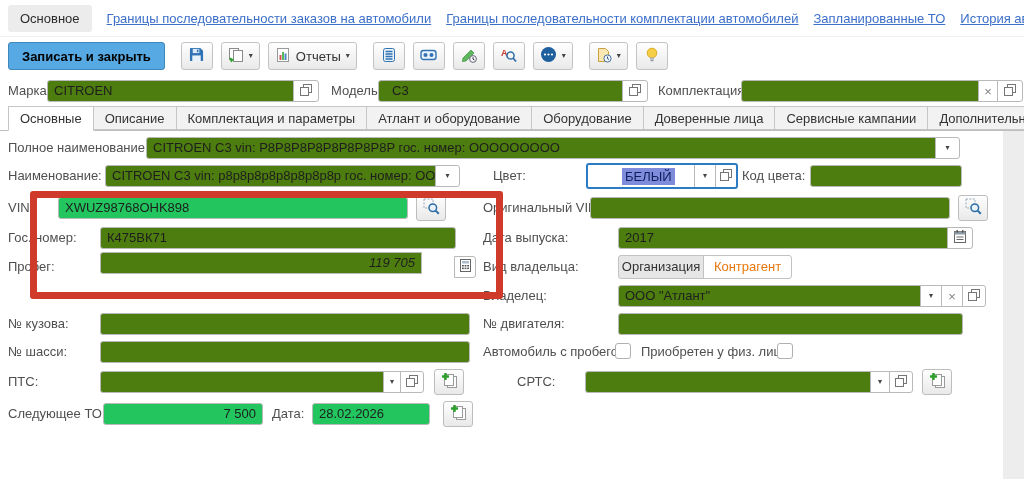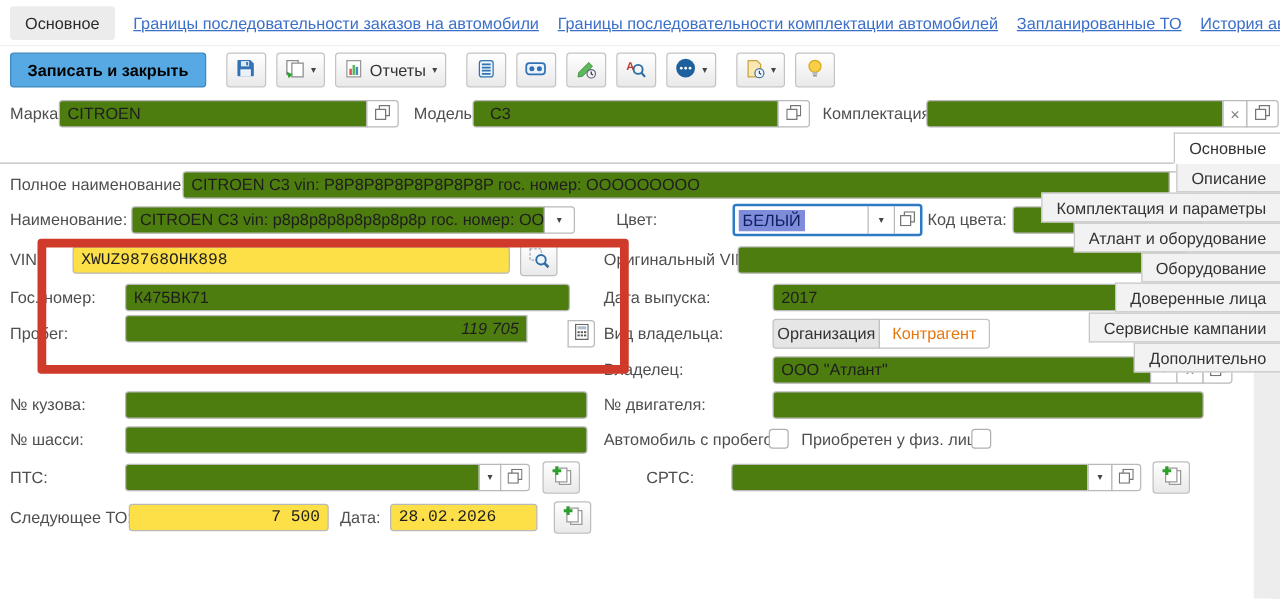--- a/index.html
+++ b/index.html
@@ -17,39 +17,39 @@
   .tbtn{height:28px;min-width:32px;padding:0 6px;margin-left:8px;background:linear-gradient(#ffffff,#e9e9e9);
         border:1px solid #c3c3c3;border-radius:3px;display:flex;align-items:center;justify-content:center;
         gap:5px;font-size:13px;color:#333;box-sizing:border-box;cursor:pointer;}
   .tsp{width:8px;}
   .caret{font-size:8px;color:#444;line-height:1;}
   
   .lbl{position:absolute;height:22px;line-height:22px;color:#4f4f4f;white-space:nowrap;}
   .fld{position:absolute;height:22px;line-height:20px;border:1px solid #b9b9b9;border-radius:3px;background:#4d7c0f;
        padding:0 6px;box-sizing:border-box;color:#1e1e1e;white-space:nowrap;overflow:hidden;}
   .fld.att{border-radius:3px 0 0 3px;}
-  .fld.ro{background:#fde047;font-family:Liberation Mono, monospace;}
+  .fld.ro{background:#22c55e;}
   .fld.num{text-align:right;}
   .seg{position:absolute;height:22px;box-sizing:border-box;border:1px solid #b9b9b9;background:#fff;
        border-radius:0 3px 3px 0;display:flex;align-items:center;justify-content:center;cursor:pointer;}
   .seg.mid{border-radius:0;}
   .x-glyph{font-size:13px;color:#808080;line-height:1;}
   .sqbtn{position:absolute;width:30px;height:26px;box-sizing:border-box;border:1px solid #bdbdbd;border-radius:3px;
          background:linear-gradient(#fefefe,#e9e9e9);display:flex;align-items:center;justify-content:center;cursor:pointer;}
   
   .tabstrip{position:absolute;top:106px;left:0;width:1024px;height:25px;display:flex;align-items:flex-end;
-            padding-left:8px;box-sizing:border-box;border-bottom:1px solid #bdbdbd;z-index:1;flex-direction:column;}
+            padding-left:8px;box-sizing:border-box;border-bottom:1px solid #bdbdbd;z-index:1;}
   .tab{height:24px;line-height:23px;padding:0 11px;background:#f2f2f2;border:1px solid #c6c6c6;margin-right:-1px;
        color:#333;white-space:nowrap;box-sizing:border-box;cursor:pointer;}
   .tab.active{position:relative;background:#fff;height:25px;line-height:24px;margin-bottom:-1px;
               border-bottom:1px solid #fff;z-index:2;}
   .side-gray{position:absolute;left:1003px;top:131px;width:21px;height:348px;background:#ededed;}
   
   .combo-focus{position:absolute;left:586px;top:163px;width:152px;height:26px;border:2px solid #2d7bc4;border-radius:3px;
-               box-sizing:border-box;background:#fff;display:flex;align-items:stretch;z-index:2;}
+               box-sizing:border-box;background:#fff;display:flex;align-items:stretch;z-index:2;padding-left:31px;}
   .cf-val{flex:1;display:flex;align-items:center;padding-left:3px;overflow:hidden;}
   .cf-val span{background:#7f8cdb;color:#0d1f5c;padding:1px 3px;white-space:nowrap;}
   .cf-seg{width:20px;border-left:1px solid #b9b9b9;display:flex;align-items:center;justify-content:center;cursor:pointer;}
   
   .tg{position:absolute;height:24px;line-height:22px;box-sizing:border-box;border:1px solid #c2c2c2;
       text-align:center;cursor:pointer;}
   .tg.org{background:#e6e6e6;color:#333;border-radius:3px 0 0 3px;}
   .tg.contr{background:#fff;color:#e8770d;border-radius:0 3px 3px 0;}
   .cb{position:absolute;width:16px;height:16px;border:1px solid #b0b0b0;border-radius:3px;background:#fff;
       box-sizing:border-box;cursor:pointer;}

